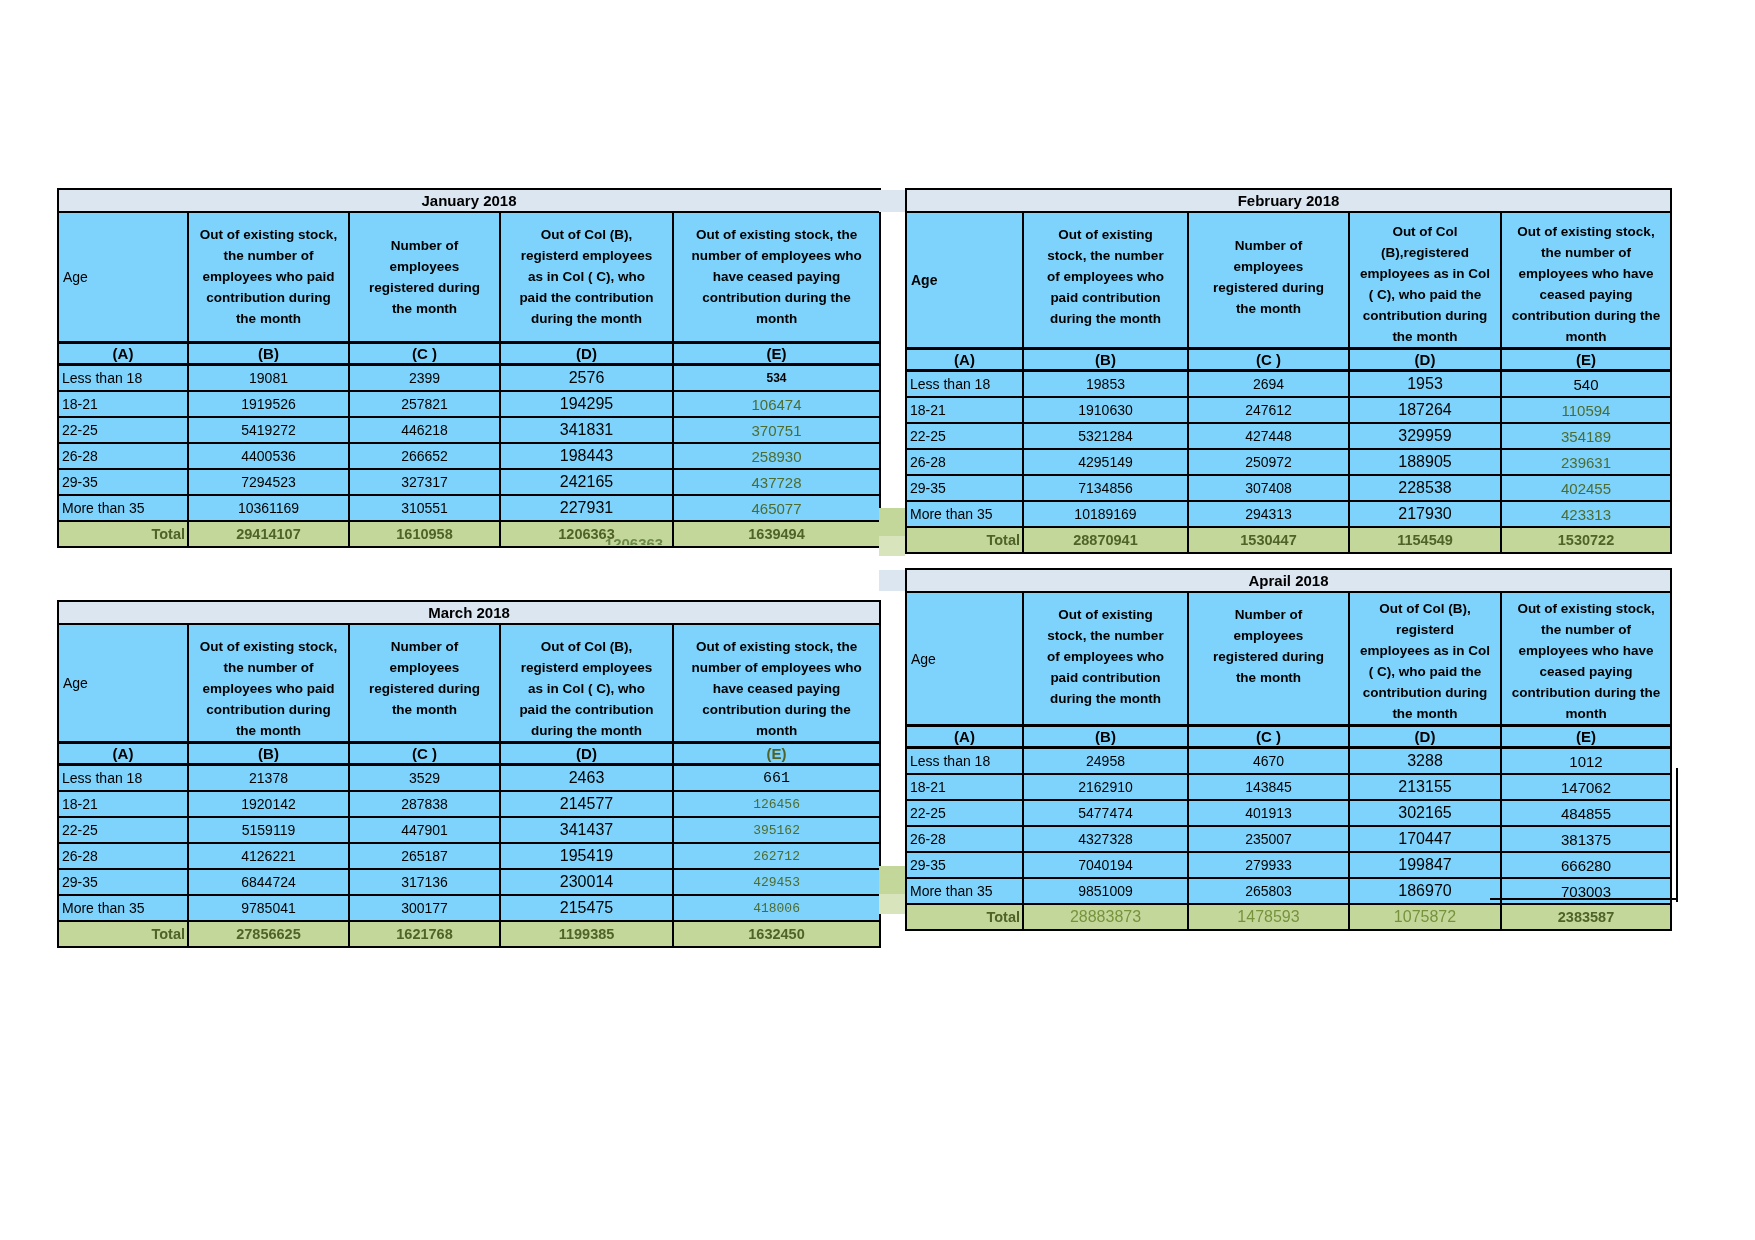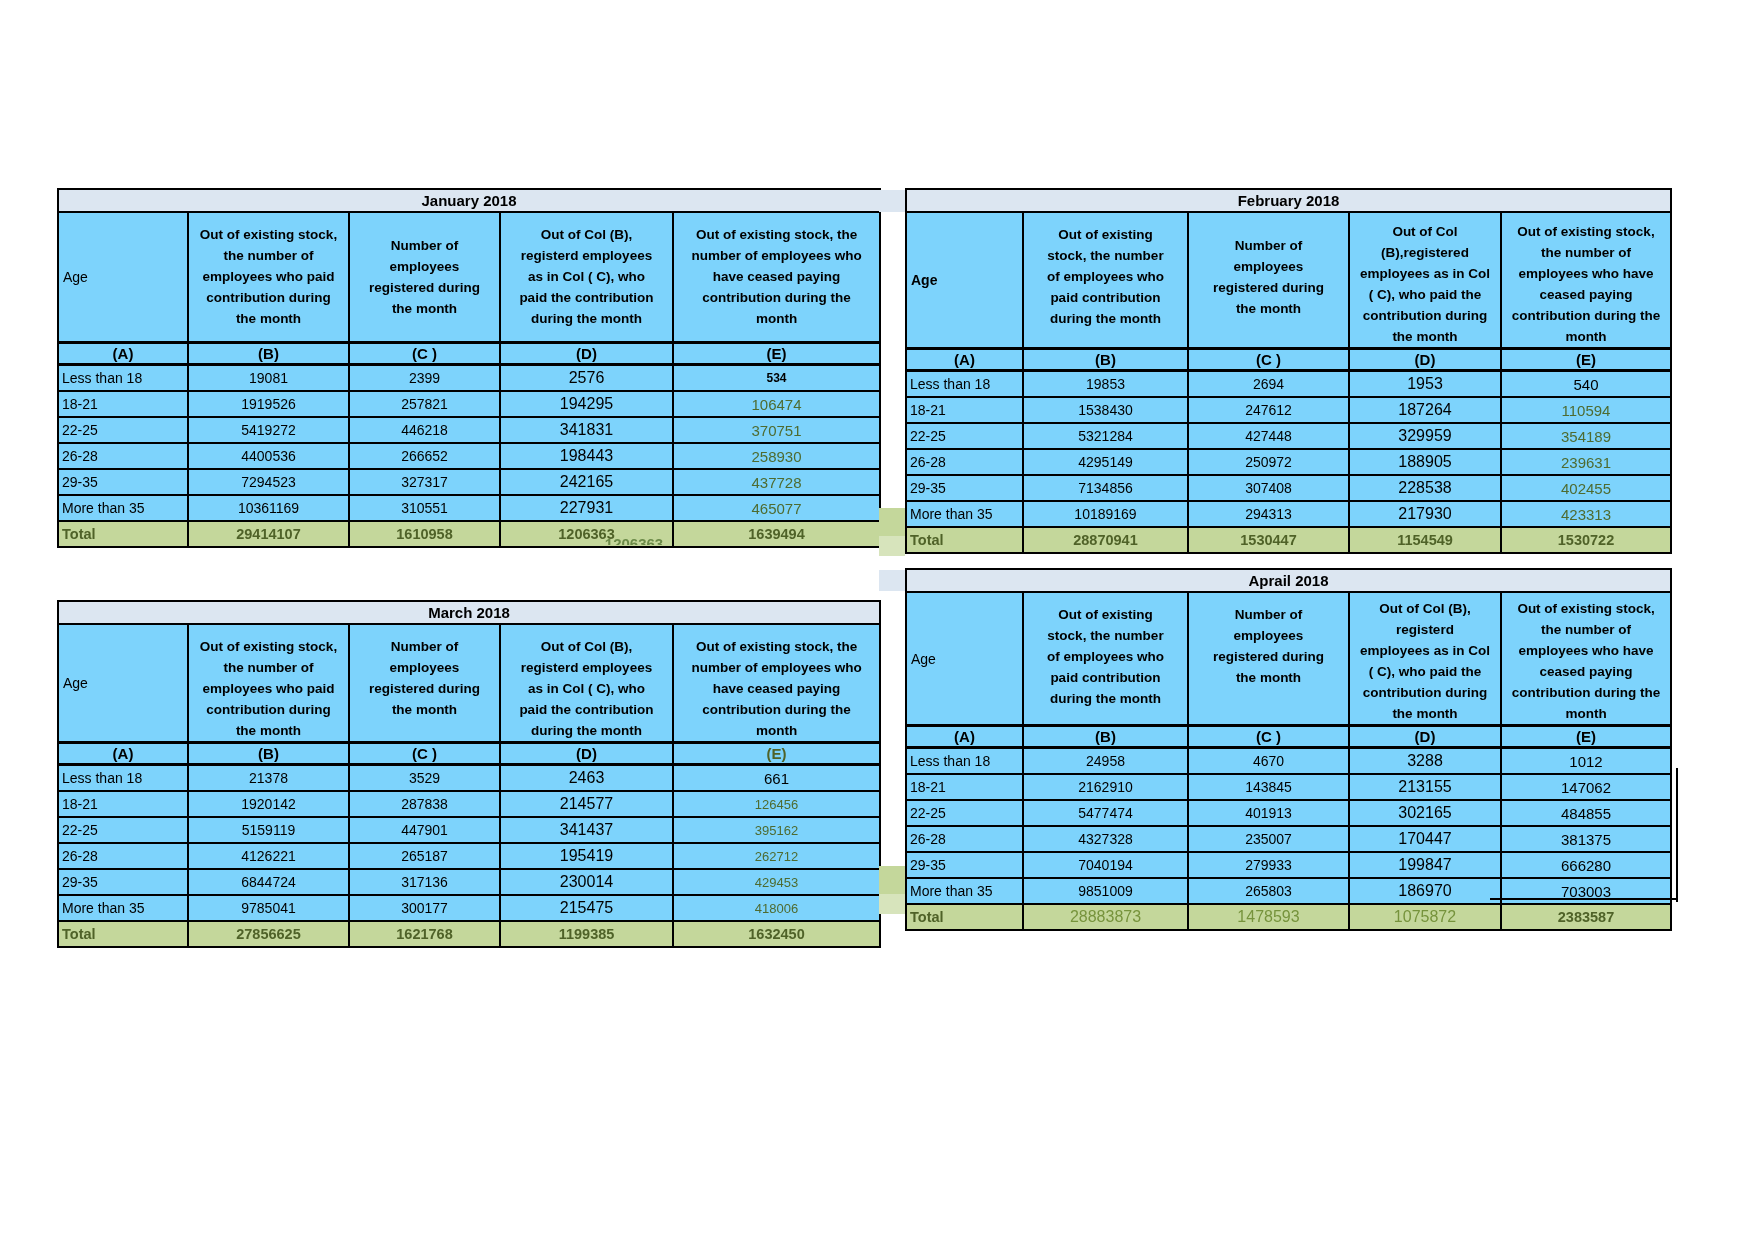--- a/index.html
+++ b/index.html
@@ -34,28 +34,28 @@
     border-top-width:3px;border-bottom-width:3px;}
   #tbl-mar tr.r-letters td:last-child{color:#4f6228;}
   
   tbody.rows td{height:24px;}
   td.c-age{text-align:left !important;padding-left:3px !important;font-size:14px;}
   td.c-b{font-size:14px;margin-left:47px;}
   td.c-c{font-size:14px;margin-top:26px;}
   td.c-d{font-size:16px;}
   td.c-e{font-size:15px;}
   #tbl-jan tbody.rows td.c-e,#tbl-feb tbody.rows td.c-e,#tbl-mar tbody.rows td.c-e{color:#4e6b30;}
-  #tbl-mar tbody.rows td.c-e{font-size:13px;}
+  #tbl-mar tbody.rows td.c-e{font-size:13px;font-family:Liberation Mono, monospace;}
   #tbl-jan tbody.rows tr:first-child td.c-e{color:#000;font-weight:bold;font-size:12px;}
   #tbl-feb tbody.rows tr:first-child td.c-e{color:#000;}
   #tbl-mar tbody.rows tr:first-child td.c-e{color:#000;font-size:15px;}
   #tbl-apr tbody.rows td.c-e{color:#000;}
   
   tr.r-total td{height:24px;background:#c4d79b;color:#4f6228;font-weight:bold;font-size:14.5px;}
-  tr.r-total td.t-label{text-align:left;padding-left:3px !important;}
+  tr.r-total td.t-label{text-align:right;padding-left:3px !important;}
   #tbl-apr tr.r-total td.v-b,#tbl-apr tr.r-total td.v-c,#tbl-apr tr.r-total td.v-d{
     color:#76933c;font-weight:normal;font-size:16px;}
   
   .spill{position:absolute;}
   
   #stray-number{
     position:absolute;left:588px;top:536px;width:92px;height:9px;overflow:hidden;
     font-size:15px;font-weight:bold;color:#6b8a48;text-align:center;line-height:15px;
   }
   
@@ -224,21 +224,21 @@
     <tbody class="rows">
       <tr>
         <td class="c-age">Less than 18</td>
         <td class="c-b">19853</td>
         <td class="c-c">2694</td>
         <td class="c-d">1953</td>
         <td class="c-e">540</td>
       </tr>
       <tr>
         <td class="c-age">18-21</td>
-        <td class="c-b">1538430</td>
+        <td class="c-b">1910630</td>
         <td class="c-c">247612</td>
         <td class="c-d">187264</td>
         <td class="c-e">110594</td>
       </tr>
       <tr>
         <td class="c-age">22-25</td>
         <td class="c-b">5321284</td>
         <td class="c-c">427448</td>
         <td class="c-d">329959</td>
         <td class="c-e">354189</td>

